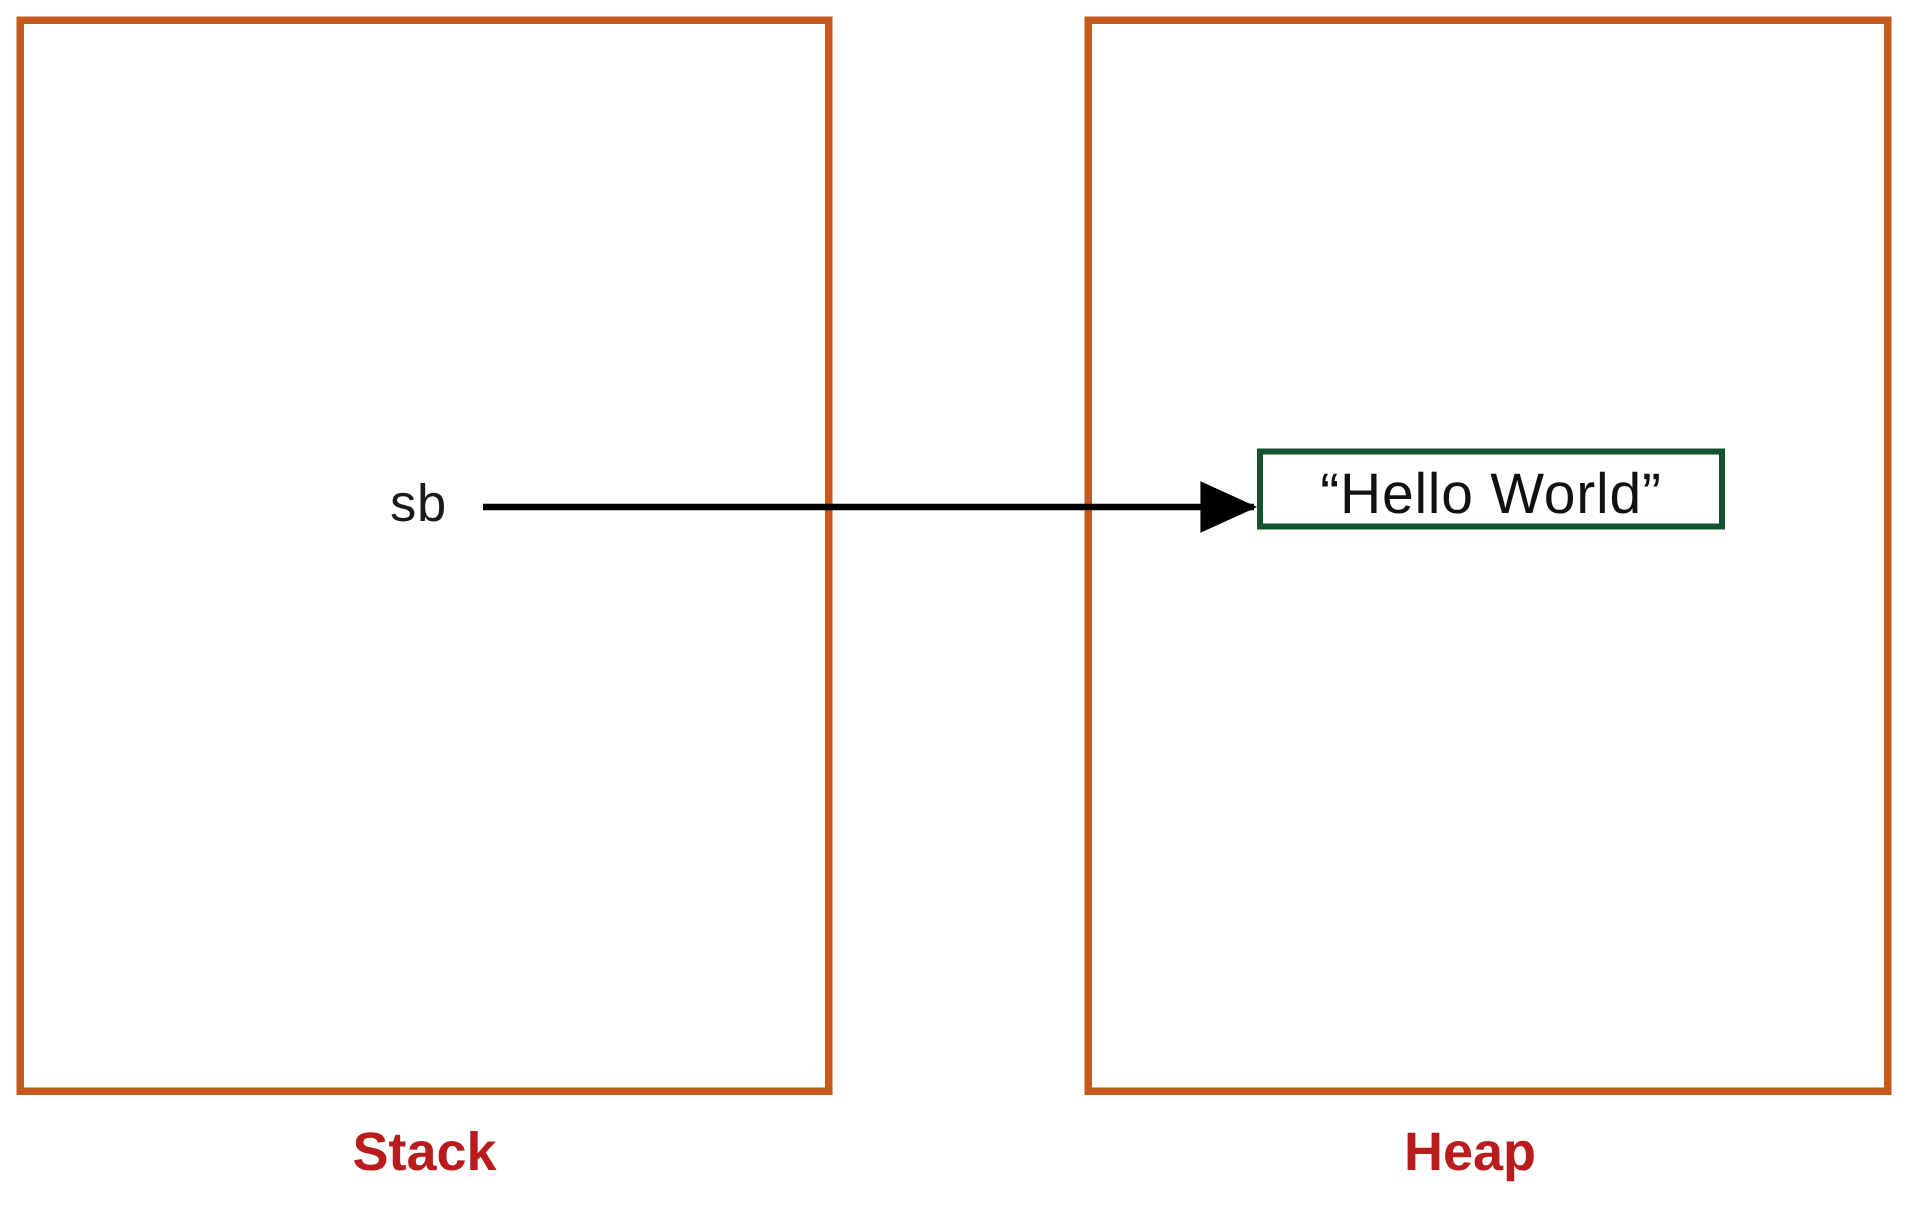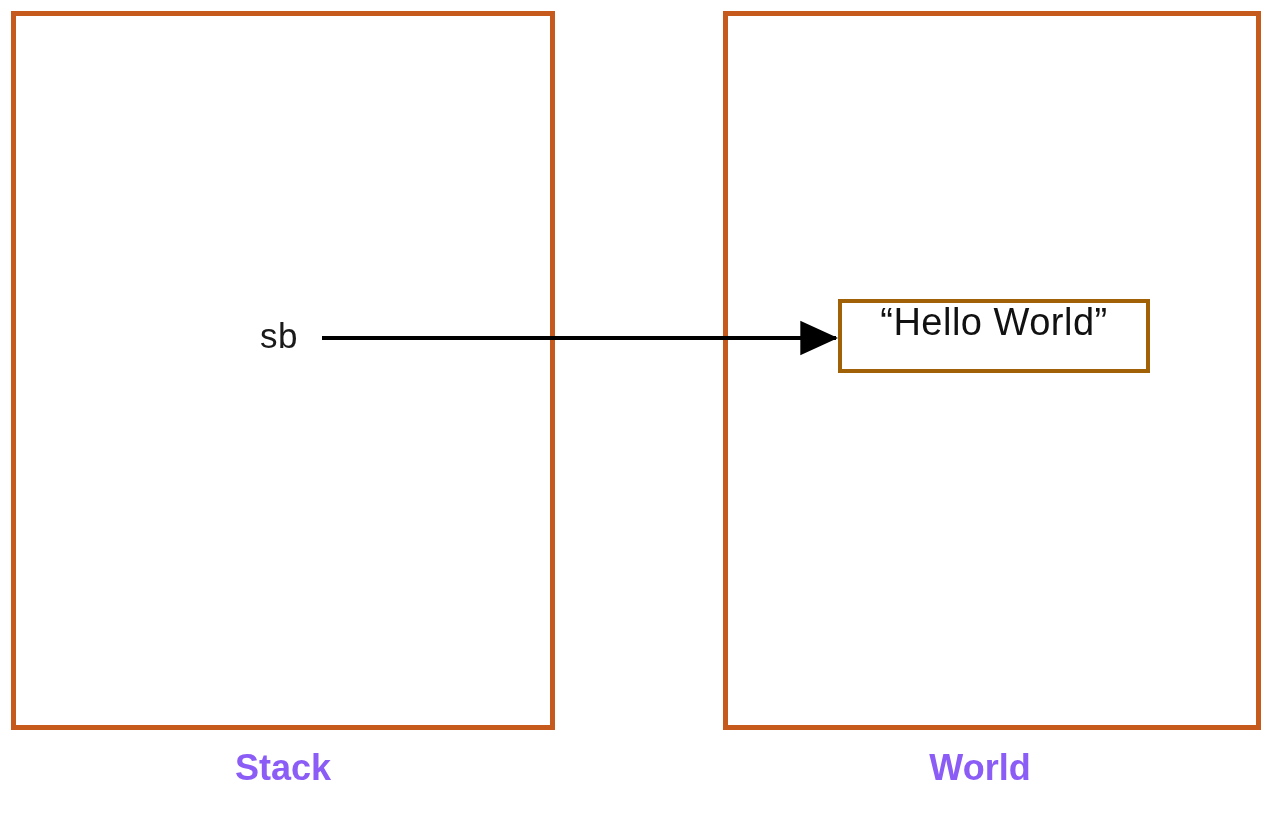--- a/index.html
+++ b/index.html
@@ -44,21 +44,21 @@
     height: 719px;
   }
 
   
   .region-caption {
     position: absolute;
     font-family: "Liberation Sans", sans-serif;
     font-weight: bold;
     font-size: 36px;
     line-height: 1;
-    color: #8b5cf6;
+    color: #b91c1c;
     text-align: center;
     white-space: nowrap;
   }
   #stack-caption {
     left: 11px;
     top: 750px;
     width: 544px;
   }
   #heap-caption {
     left: 711px;
@@ -89,25 +89,25 @@
     pointer-events: none;
   }
 
   
   #heap-object-box {
     position: absolute;
     box-sizing: border-box;
     left: 838px;
     top: 299px;
     width: 312px;
-    height: 74px;
-    border: 4px solid #a16207;
+    height: 54px;
+    border: 4px solid #14532d;
     background: #FFFFFF;
     display: flex;
-    align-items: flex-start;
+    align-items: flex-end;
     justify-content: center;
   }
   #heap-object-value {
     font-family: "Liberation Sans", sans-serif;
     font-size: 38px;
     line-height: 1;
     color: #111111;
     white-space: nowrap;
     letter-spacing: 0.5px;
   }
@@ -131,15 +131,15 @@
     </defs>
     <line x1="322" y1="338" x2="836" y2="338" stroke="#000000" stroke-width="4.2" marker-end="url(#arrowhead)"></line>
   </svg>
 
   <div id="heap-object-box">
     <span id="heap-object-value">“Hello World”</span>
   </div>
 
   <div class="region-caption" id="stack-caption">Stack</div>
 
-  <div class="region-caption" id="heap-caption">World</div>
+  <div class="region-caption" id="heap-caption">Heap</div>
 
 </div>
 
 </body></html>

